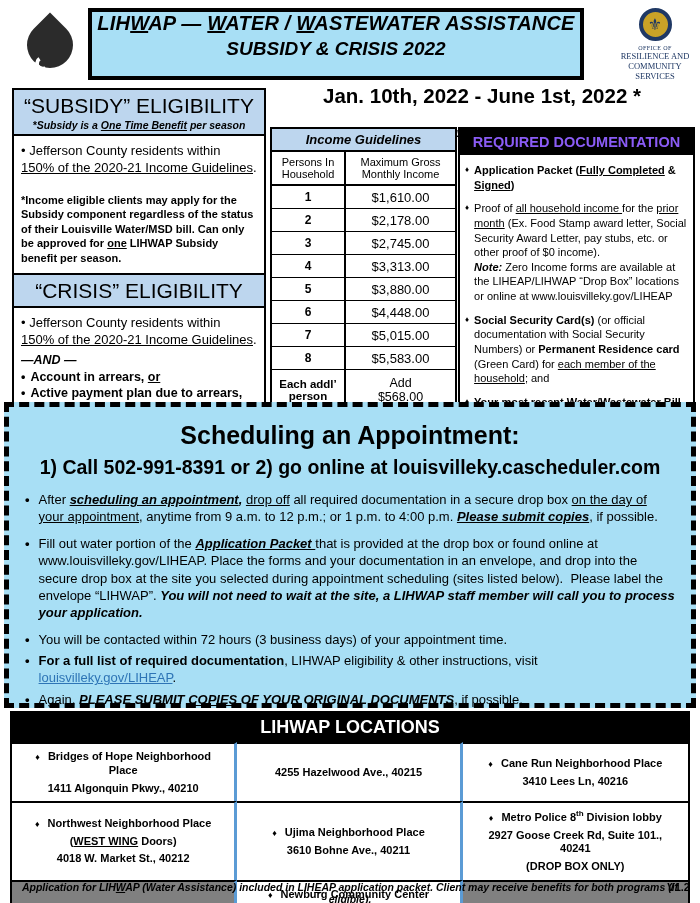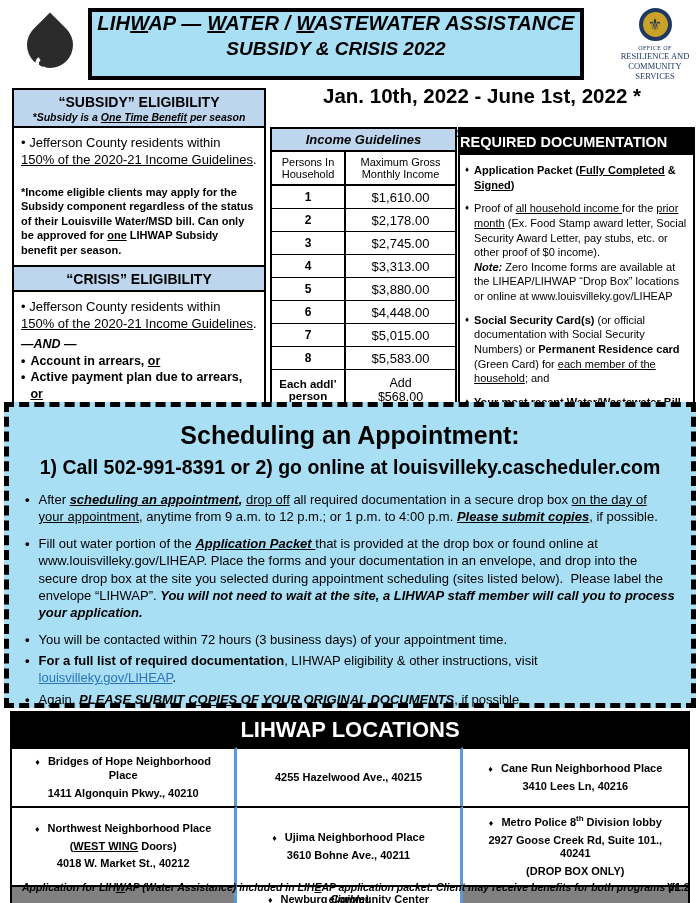--- a/index.html
+++ b/index.html
@@ -23,21 +23,21 @@
         margin:0 auto;display:flex;align-items:center;justify-content:center;
         color:#1f3864;font-size:16px;line-height:1;}
   .logo .l0{font-size:6px;margin-top:4px;letter-spacing:.4px;}
   .logo .l1,.logo .l2{font-size:8.5px;line-height:1.2;}
 
   
   .leftcol{position:absolute;left:12px;top:88px;width:254px;}
   .box{border:2px solid #000;background:#fff;}
   .box + .box{margin-top:-2px;}
   .hdr-blue{background:#bdd6ee;text-align:center;padding:4px 2px 3px;}
-  .hdr-blue .h{font-size:14px;font-weight:bold;}
+  .hdr-blue .h{font-size:21px;font-weight:normal;}
   .hdr-blue .s{font-size:10.5px;font-style:italic;font-weight:bold;margin-top:1px;}
   .body-box{padding:7px 7px 8px;}
   .big-bullet{font-size:13px;font-weight:normal;line-height:1.3;}
   .note{font-size:11px;font-weight:bold;line-height:1.32;margin-top:16px;}
   .and-line{font-size:12.5px;font-weight:bold;font-style:italic;margin:4px 0 2px;}
   .c-item{display:flex;gap:5px;font-size:12.5px;font-weight:bold;line-height:1.3;}
   .c-item .b{flex:0 0 auto;}
 
   
   .dates{position:absolute;left:268px;top:84px;width:428px;text-align:center;}
@@ -58,39 +58,39 @@
   .inc-row.hd .inc-c1,.inc-row.hd .inc-c2{font-size:11px;padding:4px 0;}
   .inc-row.dt{height:23px;}
   .inc-row.dt .inc-c1{font-size:12px;font-weight:bold;}
   .inc-row.dt .inc-c2{font-size:13px;}
   .inc-row.lastr{height:40px;}
   .inc-row.lastr .inc-c1{font-size:11.5px;font-weight:bold;}
   .inc-row.lastr .inc-c2{font-size:12.5px;}
 
   
   .req{position:absolute;left:458px;top:127px;width:237px;height:283px;border:2px solid #000;background:#fff;}
-  .req-hdr{background:#000;color:#ffffff;font-size:14.5px;font-weight:bold;
+  .req-hdr{background:#000;color:#8b5cf6;text-align:center;font-size:14.5px;font-weight:bold;
            padding:5px 0;}
   .req-body{padding:8px 6px 0 5px;}
   .req-item{display:flex;gap:5px;font-size:11px;line-height:1.33;margin-bottom:9px;}
   .req-item .dmd{flex:0 0 auto;font-size:8px;padding-top:2px;}
 
   
   .sched{position:absolute;left:4px;top:402px;width:692px;height:306px;background:#a8dff5;
          border:5px dashed #000;padding:10px 16px 0;}
   .sched .sh1{text-align:center;font-size:25px;font-weight:bold;margin-top:4px;}
   .sched .sh2{text-align:center;font-size:19.5px;font-weight:bold;margin:6px 0 12px;}
   .srow{display:flex;gap:9px;font-size:13px;line-height:1.32;margin-bottom:4px;}
   .srow.gap{margin-bottom:10px;}
   .srow .b{flex:0 0 auto;font-weight:bold;}
   .lnk{color:#2e75b6;text-decoration:underline;cursor:pointer;}
 
   
   .loc{position:absolute;left:10px;top:711px;width:680px;border:2px solid #000;}
-  .loc-hdr{background:#000;color:#fff;text-align:center;font-size:22px;font-weight:bold;padding:4px 0;}
+  .loc-hdr{background:#000;color:#fff;text-align:center;font-size:18px;font-weight:bold;padding:4px 0;}
   .loc-grid{display:grid;grid-template-columns:1fr 1fr 1fr;}
   .cell{border-top:2px solid #000;border-right:3px solid #5b9bd5;padding:6px 16px;
         text-align:center;font-size:11px;font-weight:bold;display:flex;flex-direction:column;
         justify-content:center;gap:4px;min-height:46px;}
   .cell.last{border-right:none;}
   .cell.gray{background:#808080;}
   .cell .ln{line-height:1.25;}
   .cell sup{font-size:8px;}
   .loc-title .dmd{font-size:9px;margin-right:8px;}
 

